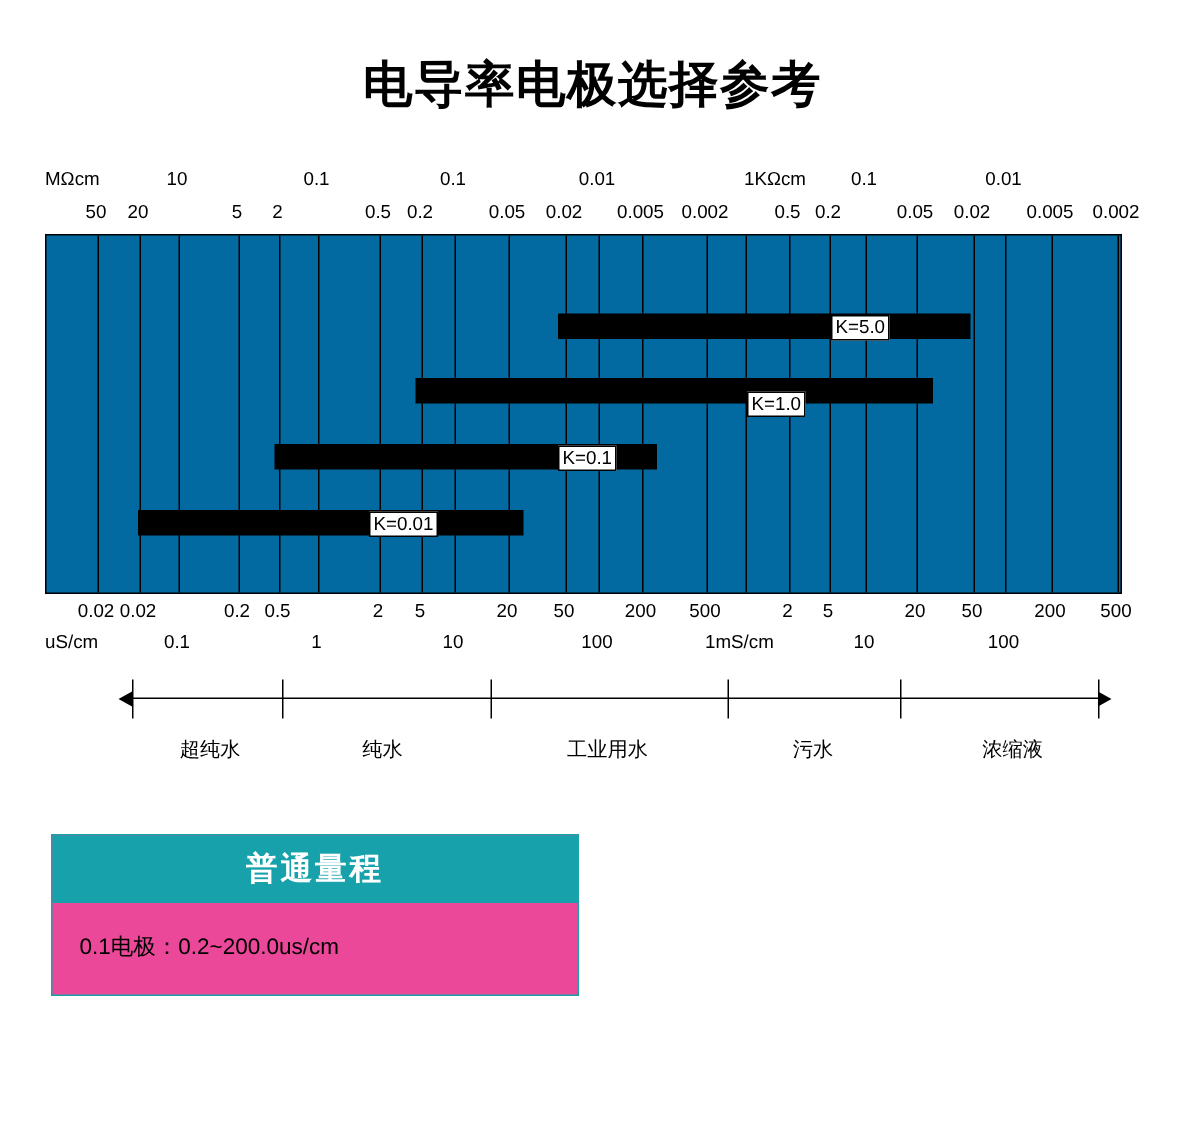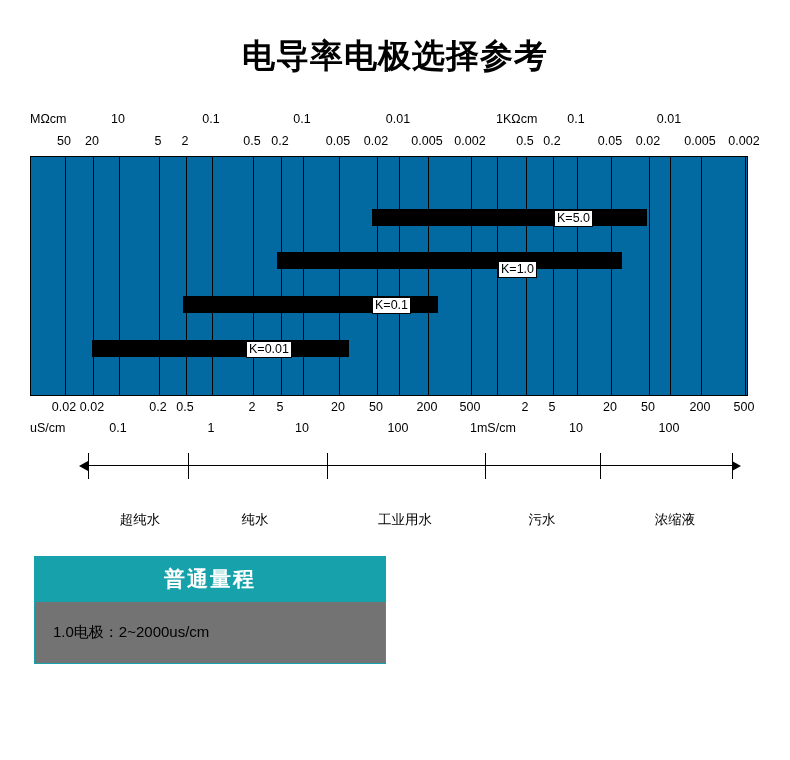--- a/index.html
+++ b/index.html
@@ -120,37 +120,36 @@
     height: 26px;
     background: #000;
   }
   .band-label {
     position: absolute;
     top: 38px;
     font-size: 13.5px;
     transform: translateX(-50%);
     white-space: nowrap;
     color: #000;
-    margin-top: 20px;
   }
 
   
   .tables {
     position: absolute;
     left: 34px;
     top: 556px;
     width: 724px;
     display: flex;
     justify-content: space-between;
   }
   .table-card {
     width: 352px;
     border: 1.6px solid #17a2ab;
     box-sizing: border-box;
-    background: #737373;
+    background: #ec4899;
   }
   .table-head {
     background: #17a2ab;
     color: #ffffff;
     text-align: center;
     font-size: 21px;
     font-weight: bold;
     letter-spacing: 2px;
     padding: 8px 0 9px 0;
   }
@@ -295,16 +294,16 @@
         <div class="band-label" style="left: 512px;">污水</div>
         <div class="band-label" style="left: 645px;">浓缩液</div>
       </div>
   </div>
 </div>
 
 <div class="tables">
   <div class="table-card">
     <div class="table-head">普通量程</div>
     <div class="table-body">
-      <div class="table-row">1.0电极：2~2000us/cm</div>
+      <div class="table-row">0.1电极：0.2~200.0us/cm</div>
     </div>
   </div>
 </div>
 
 </body></html>

